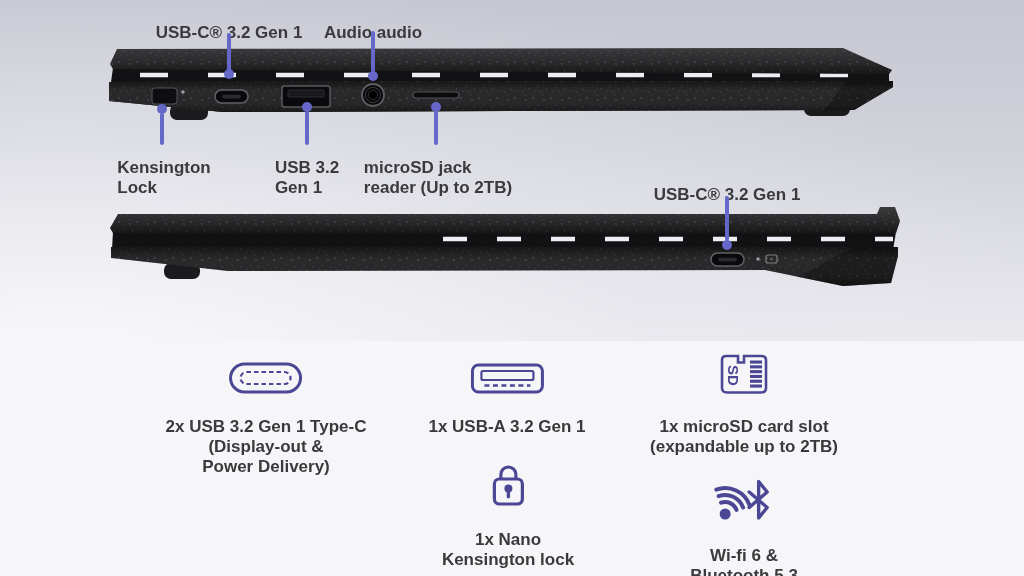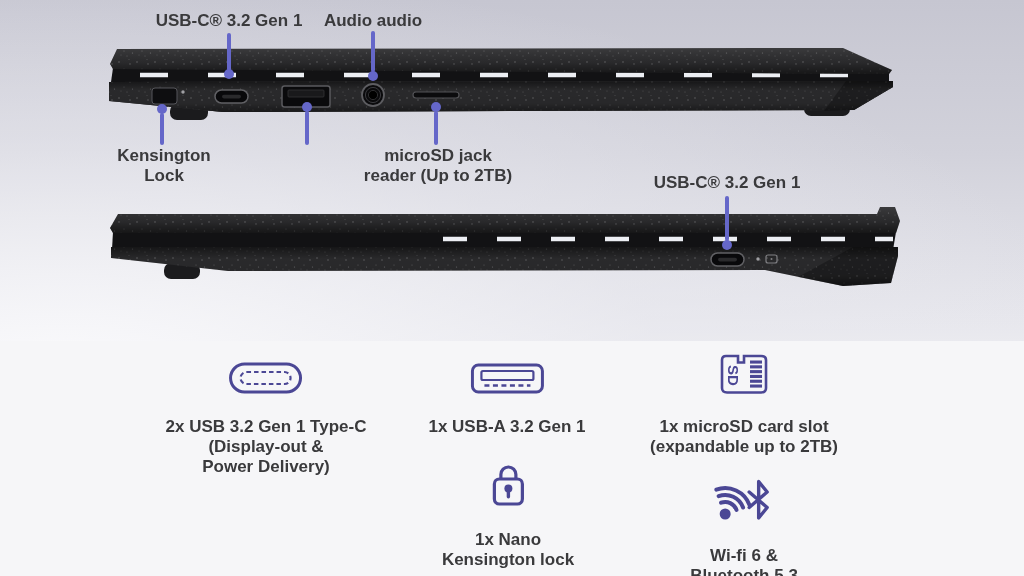--- a/index.html
+++ b/index.html
@@ -11,22 +11,22 @@
   
   .hero{
     position:absolute;left:0;top:0;width:1024px;height:341px;
     background:
       radial-gradient(130% 150% at 6% 108%, rgba(250,250,252,.95) 0%, rgba(233,233,239,.55) 45%, rgba(205,205,216,0) 78%),
       linear-gradient(180deg,#c6c6d1 0%,#d2d2db 45%,#e6e6ec 92%,#eaeaef 100%);
   }
   .laptop-svg{position:absolute;display:block;}
   .callout-label{
     position:absolute;transform:translateX(-50%);
-    text-align:center;white-space:pre-line;
-    font-weight:bold;font-size:17px;line-height:20px;color:var(--text,#3a3a3c);
+    text-align:left;white-space:pre-line;
+    font-weight:bold;font-size:17px;line-height:20px;color:var(--text,#3a3a3c);margin-top:12px;
   }
   .callout-line{
     position:absolute;width:4px;border-radius:2px;
     background:var(--accent-line,#6567c9);
   }
   .callout-dot{
     position:absolute;width:10px;height:10px;border-radius:50%;
     background:var(--accent-line,#6567c9);
   }
   
@@ -126,20 +126,22 @@
     <div class="callout-line" style="left:371px;top:31px;height:41px"></div>
     <div class="callout-dot" style="left:368px;top:71px"></div>
 
     <div class="callout-dot" style="left:157px;top:104px"></div>
     <div class="callout-line" style="left:160px;top:113px;height:32px"></div>
     <div class="callout-label" style="left:164px;top:146px">Kensington
 Lock</div>
 
     <div class="callout-dot" style="left:302px;top:102px"></div>
     <div class="callout-line" style="left:305px;top:111px;height:34px"></div>
+    <div class="callout-label" style="left:307px;top:146px">USB 3.2
+Gen 1</div>
 
     <div class="callout-dot" style="left:431px;top:102px"></div>
     <div class="callout-line" style="left:434px;top:111px;height:34px"></div>
     <div class="callout-label" style="left:438px;top:146px">microSD jack
 reader (Up to 2TB)</div>
 
     <div class="callout-label" style="left:727px;top:173px">USB-C® 3.2 Gen 1</div>
     <div class="callout-line" style="left:725px;top:196px;height:45px"></div>
     <div class="callout-dot" style="left:722px;top:240px"></div>
   </section>

